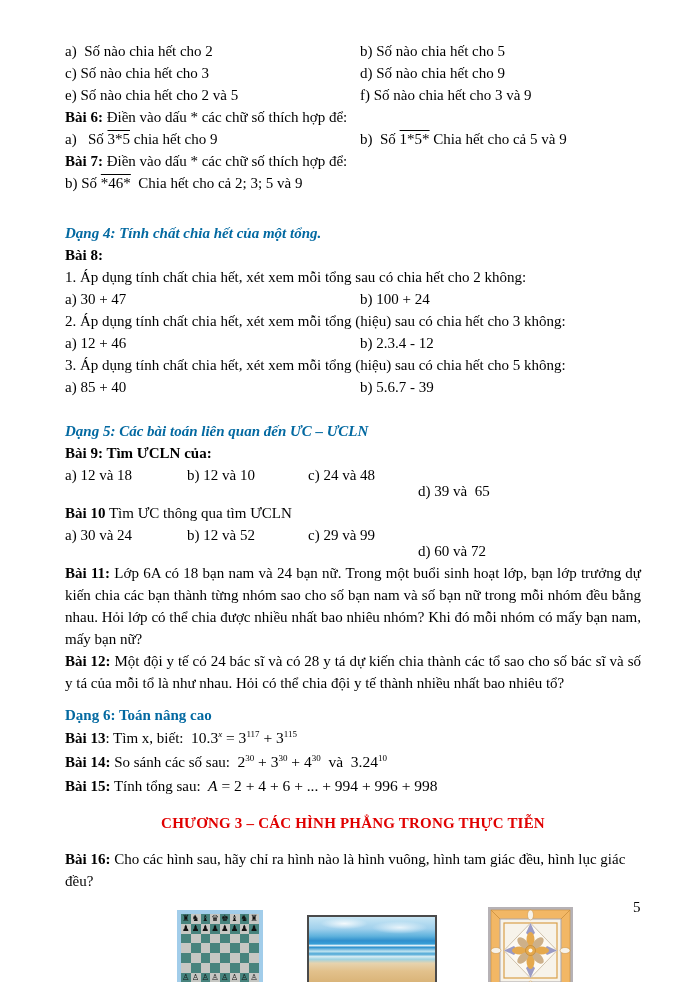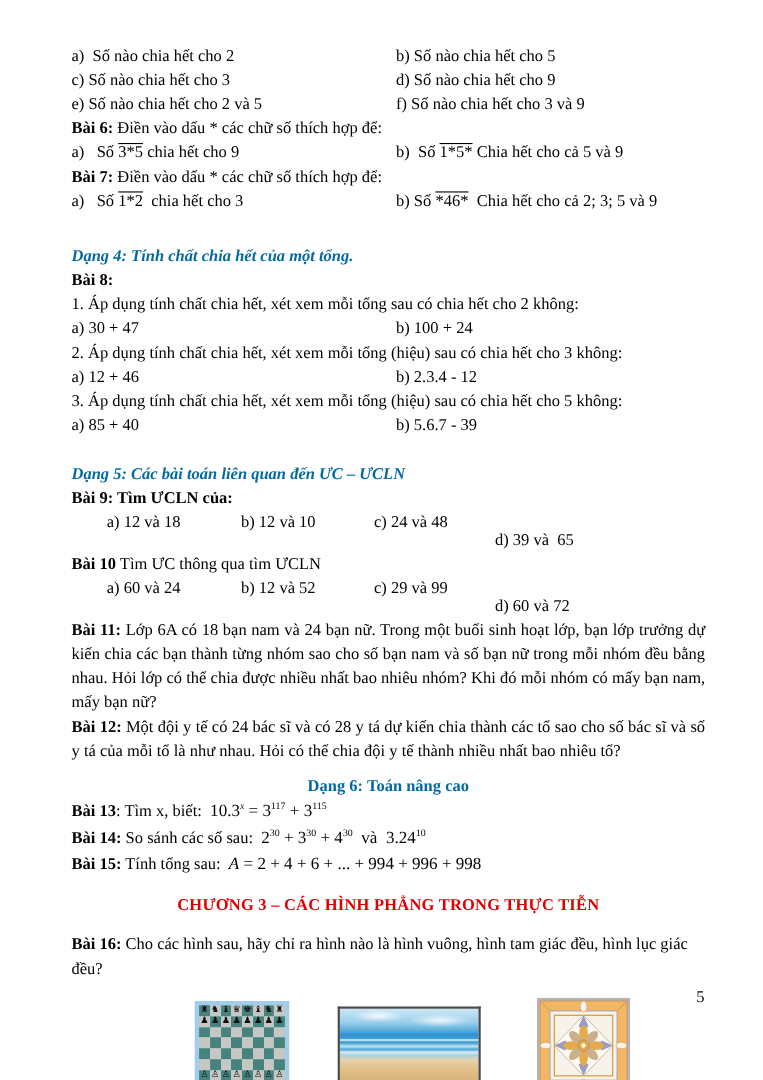--- a/index.html
+++ b/index.html
@@ -5,27 +5,27 @@
   html,body{margin:0;padding:0;background:#ffffff;}
   .page{position:relative;width:694px;height:982px;background:#ffffff;overflow:hidden;
         font-family:"Liberation Serif",serif;font-size:15px;color:#000;}
   .content{position:absolute;left:65px;top:40px;width:576px;}
   p{margin:0;line-height:22px;white-space:pre-wrap;}
   .b{font-weight:bold;}
   .row2{display:flex;}
   .row2 .ca{width:295px;flex:none;}
   .row2 .cb{flex:1;}
   .row4{display:flex;line-height:22px;}
-  .row4 .c1{width:122px;flex:none;margin-left:32px;}
+  .row4 .c1{width:122px;flex:none;}
   .row4 .c2{width:121px;flex:none;}
   .row4 .c3{width:110px;flex:none;}
   .row4 .c4{flex:1;margin-top:16px;}
   .row4 span{white-space:pre-wrap;}
   .dang{color:#0369a1;font-weight:bold;font-style:italic;}
-  .dang.upright{font-style:normal;text-align:center;}
+  .dang.upright{font-style:normal;}
   .mt28{margin-top:28px;} .mt22{margin-top:22px;} .mt10{margin-top:10px;}
   .just{text-align:justify;}
   .ovl{text-decoration:overline;}
   sup{font-size:9px;line-height:0;}
   .math{font-size:15.5px;}
   .mvar{font-style:italic;}
   .mathline{line-height:23px;}
   .chapter{color:#e00000;font-weight:bold;text-align:center;margin-top:14px;letter-spacing:.2px;}
   .bai16{margin-top:14px;}
   
@@ -72,40 +72,40 @@
       <span class="ca">e) Số nào chia hết cho 2 và 5</span><span class="cb">f) Số nào chia hết cho 3 và 9</span>
     </p>
 
     <p><span class="b">Bài 6:</span><span> Điền vào dấu * các chữ số thích hợp để:</span></p>
     <p class="row2">
       <span class="ca"><span>a)   Số </span><span class="ovl">3*5</span><span> chia hết cho 9</span></span><span class="cb"><span>b)  Số </span><span class="ovl">1*5*</span><span> Chia hết cho cả 5 và 9</span></span>
     </p>
 
     <p><span class="b">Bài 7:</span><span> Điền vào dấu * các chữ số thích hợp để:</span></p>
     <p class="row2">
-      <span class="ca"><span>a)   Số </span><span class="ovl">1*2</span><span>  chia hết cho 3</span></span><span class="cb"><span>b) Số </span><span class="ovl">*46*</span><span>  Chia hết cho cả 2; 3; 5 và 9</span></span>
+      <span class="cb"><span>b) Số </span><span class="ovl">*46*</span><span>  Chia hết cho cả 2; 3; 5 và 9</span></span>
     </p>
 
     <p class="dang mt28">Dạng 4: Tính chất chia hết của một tổng.</p>
     <p class="b">Bài 8:</p>
     <p>1. Áp dụng tính chất chia hết, xét xem mỗi tổng sau có chia hết cho 2 không:</p>
     <p class="row2"><span class="ca">a) 30 + 47</span><span class="cb">b) 100 + 24</span></p>
     <p>2. Áp dụng tính chất chia hết, xét xem mỗi tổng (hiệu) sau có chia hết cho 3 không:</p>
     <p class="row2"><span class="ca">a) 12 + 46</span><span class="cb">b) 2.3.4 - 12</span></p>
     <p>3. Áp dụng tính chất chia hết, xét xem mỗi tổng (hiệu) sau có chia hết cho 5 không:</p>
     <p class="row2"><span class="ca">a) 85 + 40</span><span class="cb">b) 5.6.7 - 39</span></p>
 
     <p class="dang mt22">Dạng 5: Các bài toán liên quan đến ƯC – ƯCLN</p>
     <p><span class="b">Bài 9:</span><span class="b"> Tìm ƯCLN của:</span></p>
     <p class="row4">
       <span class="c1">a) 12 và 18</span><span class="c2">b) 12 và 10</span><span class="c3">c) 24 và 48</span><span class="c4">d) 39 và  65</span>
     </p>
     <p><span class="b">Bài 10</span><span> Tìm ƯC thông qua tìm ƯCLN</span></p>
     <p class="row4">
-      <span class="c1">a) 60 và 24</span><span class="c2">b) 12 và 52</span><span class="c3">c) 29 và 99</span><span class="c4">d) 60 và 72</span>
+      <span class="c1">a) 30 và 24</span><span class="c2">b) 12 và 52</span><span class="c3">c) 29 và 99</span><span class="c4">d) 60 và 72</span>
     </p>
     <p class="just"><span class="b">Bài 11:</span><span> Lớp 6A có 18 bạn nam và 24 bạn nữ. Trong một buổi sinh hoạt lớp, bạn lớp trưởng dự kiến chia các bạn thành từng nhóm sao cho số bạn nam và số bạn nữ trong mỗi nhóm đều bằng nhau. Hỏi lớp có thể chia được nhiều nhất bao nhiêu nhóm? Khi đó mỗi nhóm có mấy bạn nam, mấy bạn nữ?</span></p>
     <p class="just"><span class="b">Bài 12:</span><span> Một đội y tế có 24 bác sĩ và có 28 y tá dự kiến chia thành các tổ sao cho số bác sĩ và số y tá của mỗi tổ là như nhau. Hỏi có thể chia đội y tế thành nhiều nhất bao nhiêu tổ?</span></p>
 
     <p class="dang upright mt10">Dạng 6: Toán nâng cao</p>
     <p class="mathline"><span class="b">Bài 13</span><span>: Tìm x, biết:  </span><span class="math"><span>10.3</span><sup class="mvar">x</sup><span> = 3</span><sup>117</sup><span> + 3</span><sup>115</sup></span></p>
     <p class="mathline"><span class="b">Bài 14:</span><span> So sánh các số sau:  </span><span class="math"><span>2</span><sup>30</sup><span> + 3</span><sup>30</sup><span> + 4</span><sup>30</sup><span>  và  3.24</span><sup>10</sup></span></p>
     <p class="mathline"><span class="b">Bài 15:</span><span> Tính tổng sau:  </span><span class="math"><span class="mvar">A</span><span> = 2 + 4 + 6 + ... + 994 + 996 + 998</span></span></p>
 
     <p class="chapter">CHƯƠNG 3 – CÁC HÌNH PHẲNG TRONG THỰC TIỄN</p>

